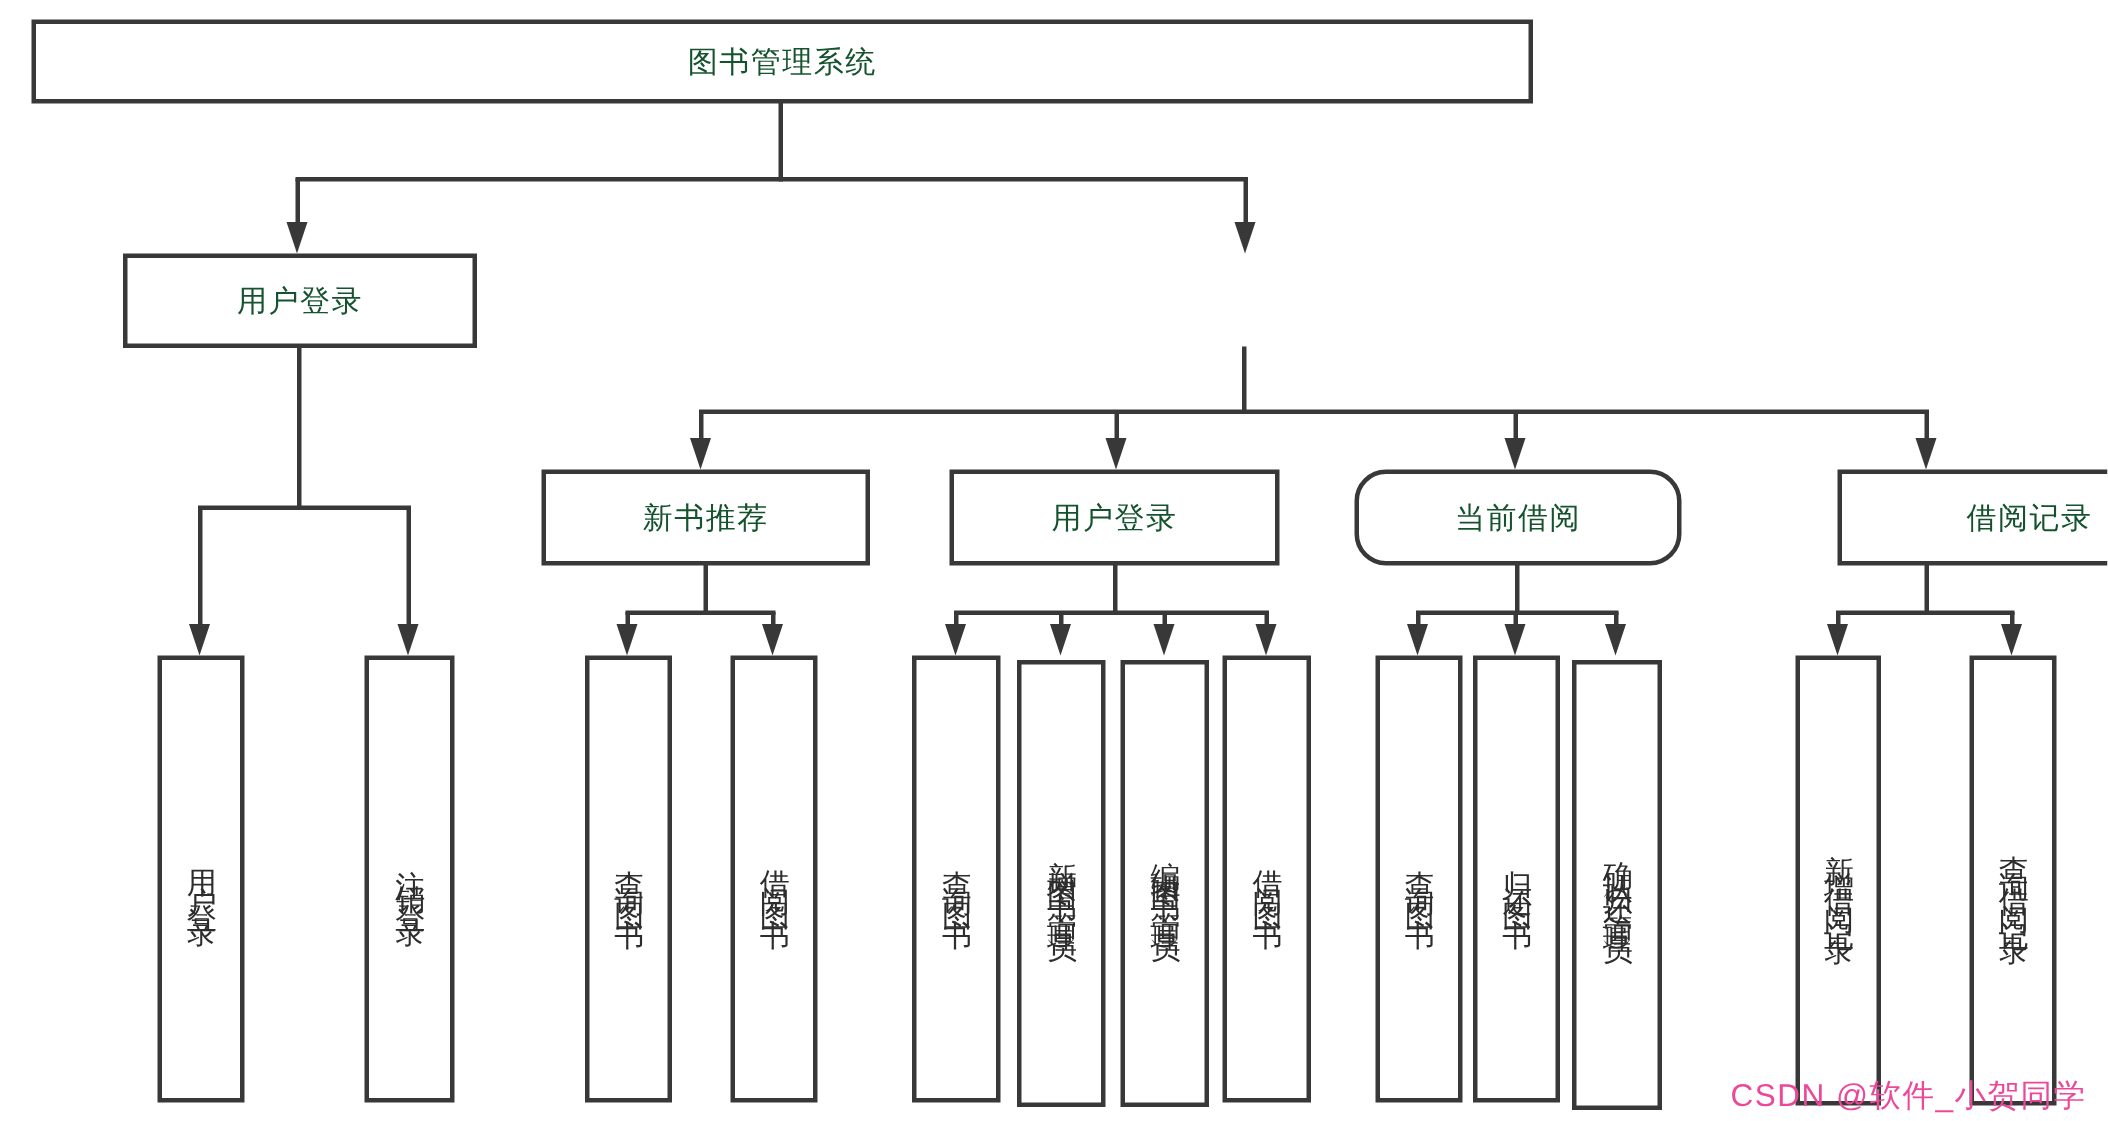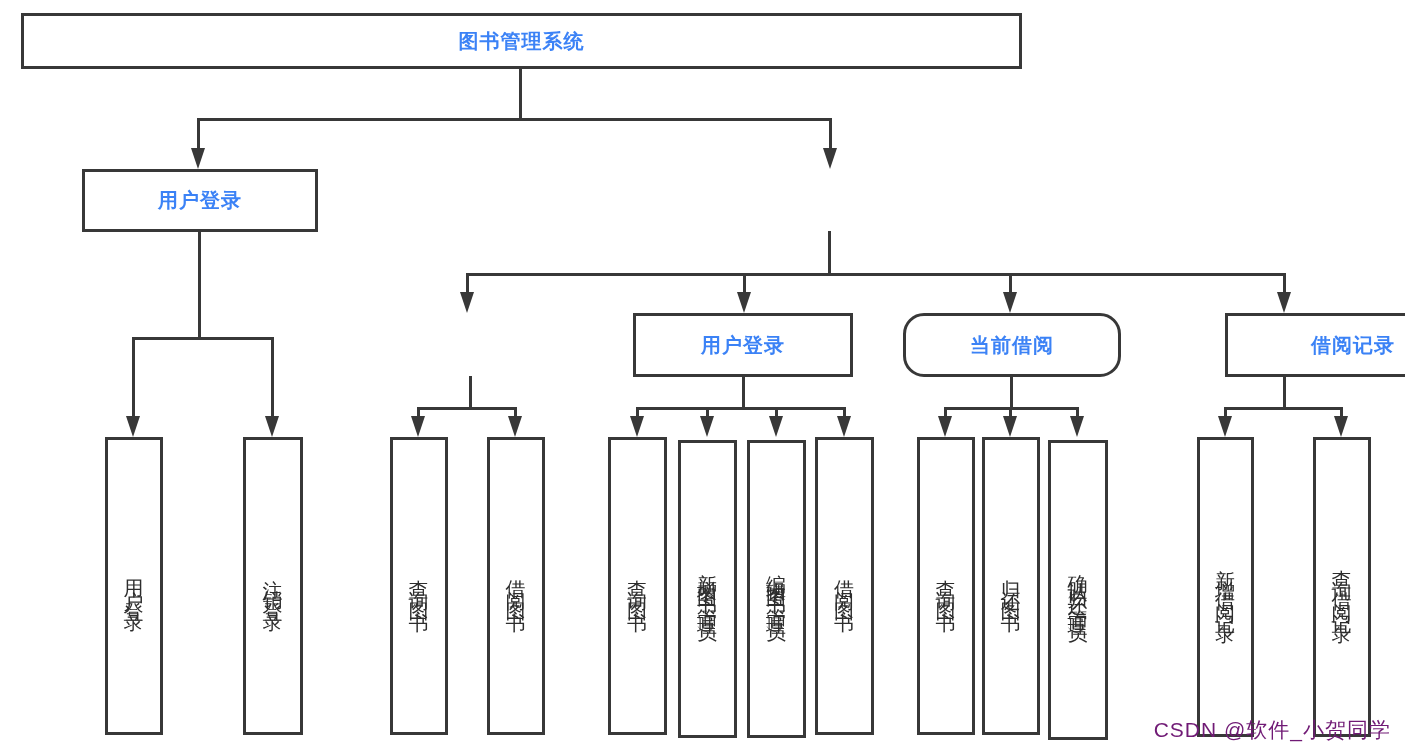--- a/index.html
+++ b/index.html
@@ -20,23 +20,22 @@
     position: absolute;
     background: #ffffff;
     border: 3px solid #383838;
     display: flex;
     align-items: center;
     justify-content: center;
   }
   .h-label {
     font-size: 20px;
     letter-spacing: 1px;
-    color: #3b82f6;
+    color: #14532d;
     white-space: nowrap;
-    font-weight: bold;
   }
   .v-label {
     writing-mode: vertical-rl;
     text-orientation: mixed;
     font-size: 20px;
     line-height: 1.1;
     letter-spacing: 11px;
     color: #2d2d2d;
     white-space: nowrap;
   }
@@ -52,21 +51,21 @@
     border-left: 7px solid transparent;
     border-right: 7px solid transparent;
     border-top: 21px solid #383838;
   }
   .watermark {
     position: absolute;
     top: 716px;
     right: 14px;
     font-size: 21px;
     letter-spacing: 1px;
-    color: #701a75;
+    color: #ec4899;
     z-index: 5;
     white-space: nowrap;
   }
 </style>
 </head>
 <body>
 
 <div class="canvas">
 
   <div class="box" style="left:21px; top:13px; width:1001px; height:56px;">
@@ -95,20 +94,23 @@
   <div class="hl" style="left:466px; top:273px; width:820px;"></div>
   <div class="vl" style="left:466px; top:274px; height:21px;"></div>
   <div class="vl" style="left:743px; top:274px; height:21px;"></div>
   <div class="vl" style="left:1009px; top:274px; height:21px;"></div>
   <div class="vl" style="left:1283px; top:274px; height:21px;"></div>
   <div class="ar" style="left:460px; top:292px;"></div>
   <div class="ar" style="left:737px; top:292px;"></div>
   <div class="ar" style="left:1003px; top:292px;"></div>
   <div class="ar" style="left:1277px; top:292px;"></div>
 
+  <div class="box" style="left:361px; top:313px; width:219px; height:64px;">
+    <span class="h-label">新书推荐</span>
+  </div>
   <div class="box" style="left:633px; top:313px; width:220px; height:64px;">
     <span class="h-label">用户登录</span>
   </div>
   <div class="box" style="left:903px; top:313px; width:218px; height:64px;border-radius:21px;">
     <span class="h-label">当前借阅</span>
   </div>
   <div class="box" style="left:1177px; top:313px; width:256px; height:64px;margin-left:48px;">
     <span class="h-label">借阅记录</span>
   </div>
 

